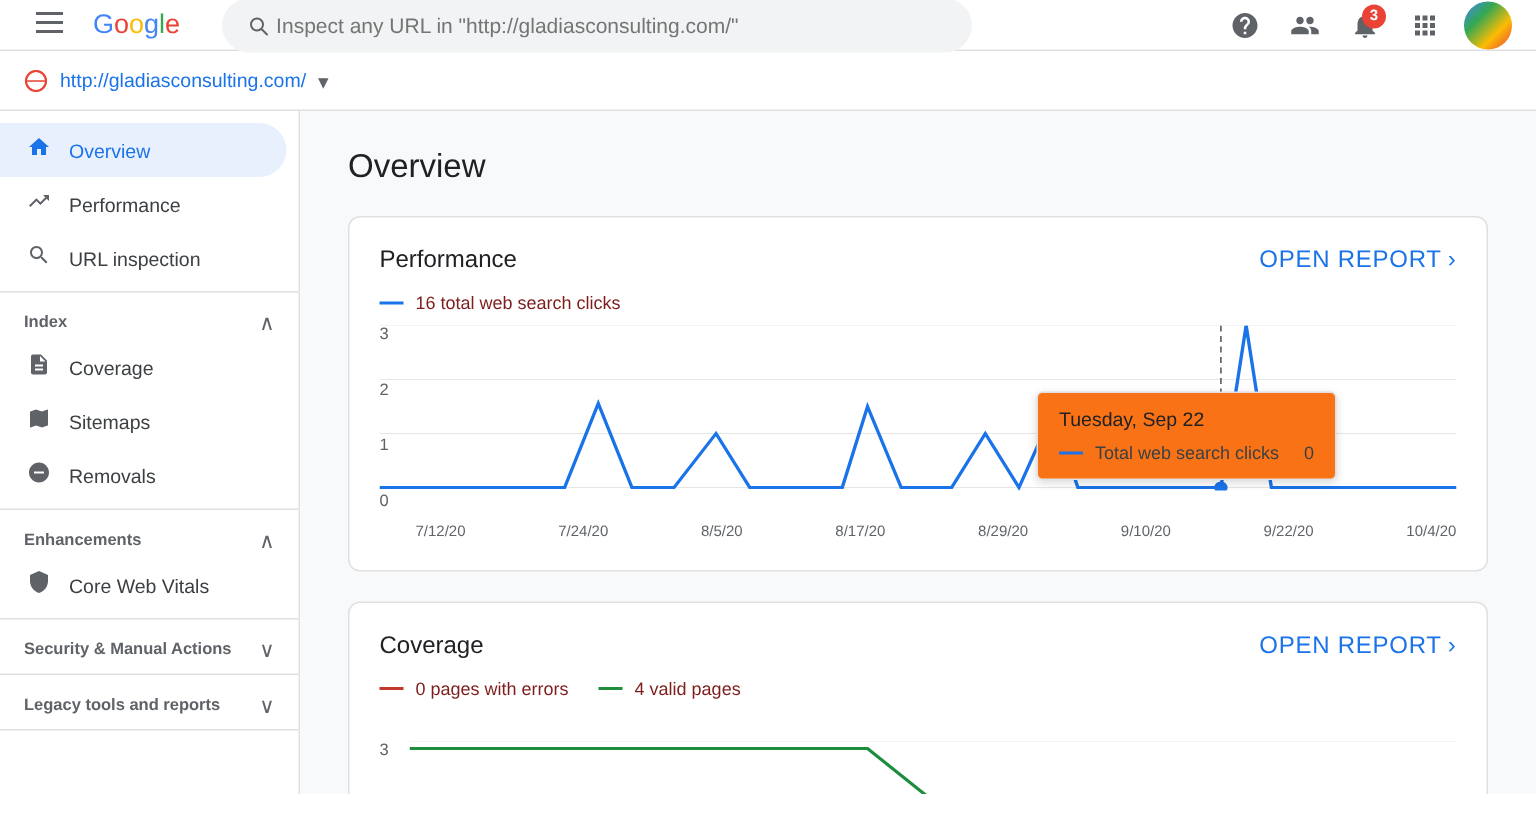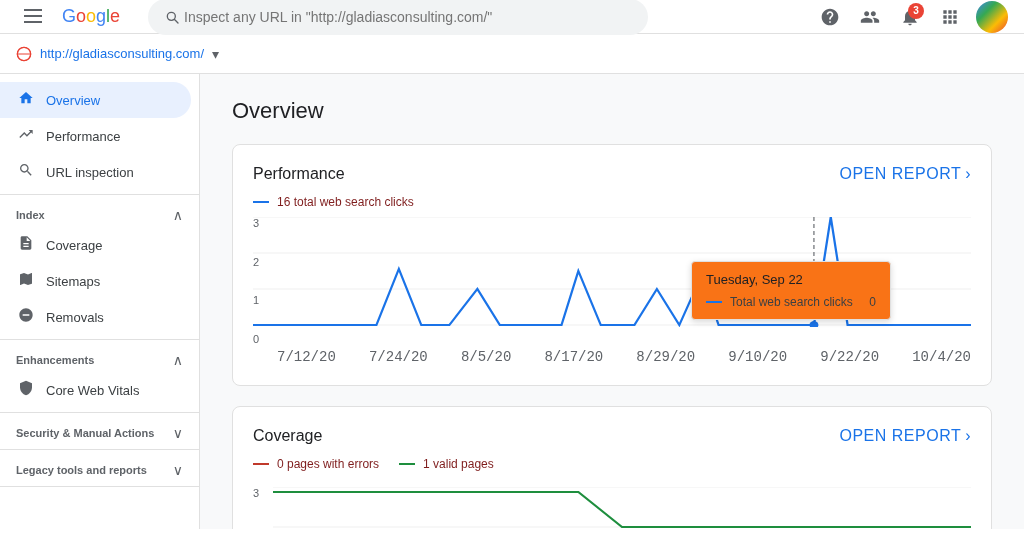--- a/index.html
+++ b/index.html
@@ -92,21 +92,21 @@
       border-radius: 4px; padding: 10px 14px; box-shadow: 0 2px 6px rgba(0,0,0,0.15);
       font-size: 12px; right: 80px; top: 44px; min-width: 200px;
     }
     .tooltip-date { font-size: 13px; font-weight: 500; margin-bottom: 8px; color: #202124; }
     .tooltip-item { display: flex; align-items: center; gap: 8px; color: #3c4043; }
     .tooltip-val { margin-left: auto; font-weight: 500; }
     .tooltip-line { width: 16px; height: 2px; background: #1a73e8; display: inline-block; }
 
     
     .y-labels { position: absolute; left: 0; top: 0; bottom: 20px; display: flex; flex-direction: column; justify-content: space-between; font-size: 11px; color: #5f6368; width: 20px; }
-    .x-labels { display: flex; justify-content: space-between; font-size: 14px; color: #5f6368; margin-left: 24px; margin-top: 2px; font-family: Liberation Mono, monospace; }
+    .x-labels { display: flex; justify-content: space-between; font-size: 10px; color: #5f6368; margin-left: 24px; margin-top: 2px; }
 
     
     .sidebar::-webkit-scrollbar { width: 6px; }
     .sidebar::-webkit-scrollbar-thumb { background: #dadce0; border-radius: 3px; }
     .main-content::-webkit-scrollbar { width: 6px; }
     .main-content::-webkit-scrollbar-thumb { background: #dadce0; border-radius: 3px; }
 
     
     .legend-line-red { background: #c0392b; }
     .legend-line-green { background: #1e8e3e; }
@@ -338,28 +338,28 @@
 
     <div class="card">
       <div class="card-header">
         <span class="card-title">Coverage</span>
         <div class="open-report">
           <span>OPEN REPORT</span>
           <span>›</span>
         </div>
       </div>
 
-      <div style="display:flex;gap:20px;margin-bottom:8px;">
+      <div style="display:flex;gap:20px;margin-bottom:20px;">
         <div class="legend">
           <span class="legend-line legend-line-red" style="width:16px;height:2px;background:#c0392b;display:inline-block;"></span>
           <span>0 pages with errors</span>
         </div>
         <div class="legend">
           <span class="legend-line legend-line-green" style="width:16px;height:2px;background:#1e8e3e;display:inline-block;"></span>
-          <span>1 valid pages</span>
+          <span>4 valid pages</span>
         </div>
       </div>
 
       <div style="display:flex;">
         <div style="display:flex;flex-direction:column;justify-content:space-between;font-size:11px;color:#5f6368;width:20px;height:80px;">
           <span>3</span>
 
         </div>
         <div style="flex:1;">
           <svg viewBox="0 0 640 80" preserveAspectRatio="none" style="width:100%;height:80px;">

